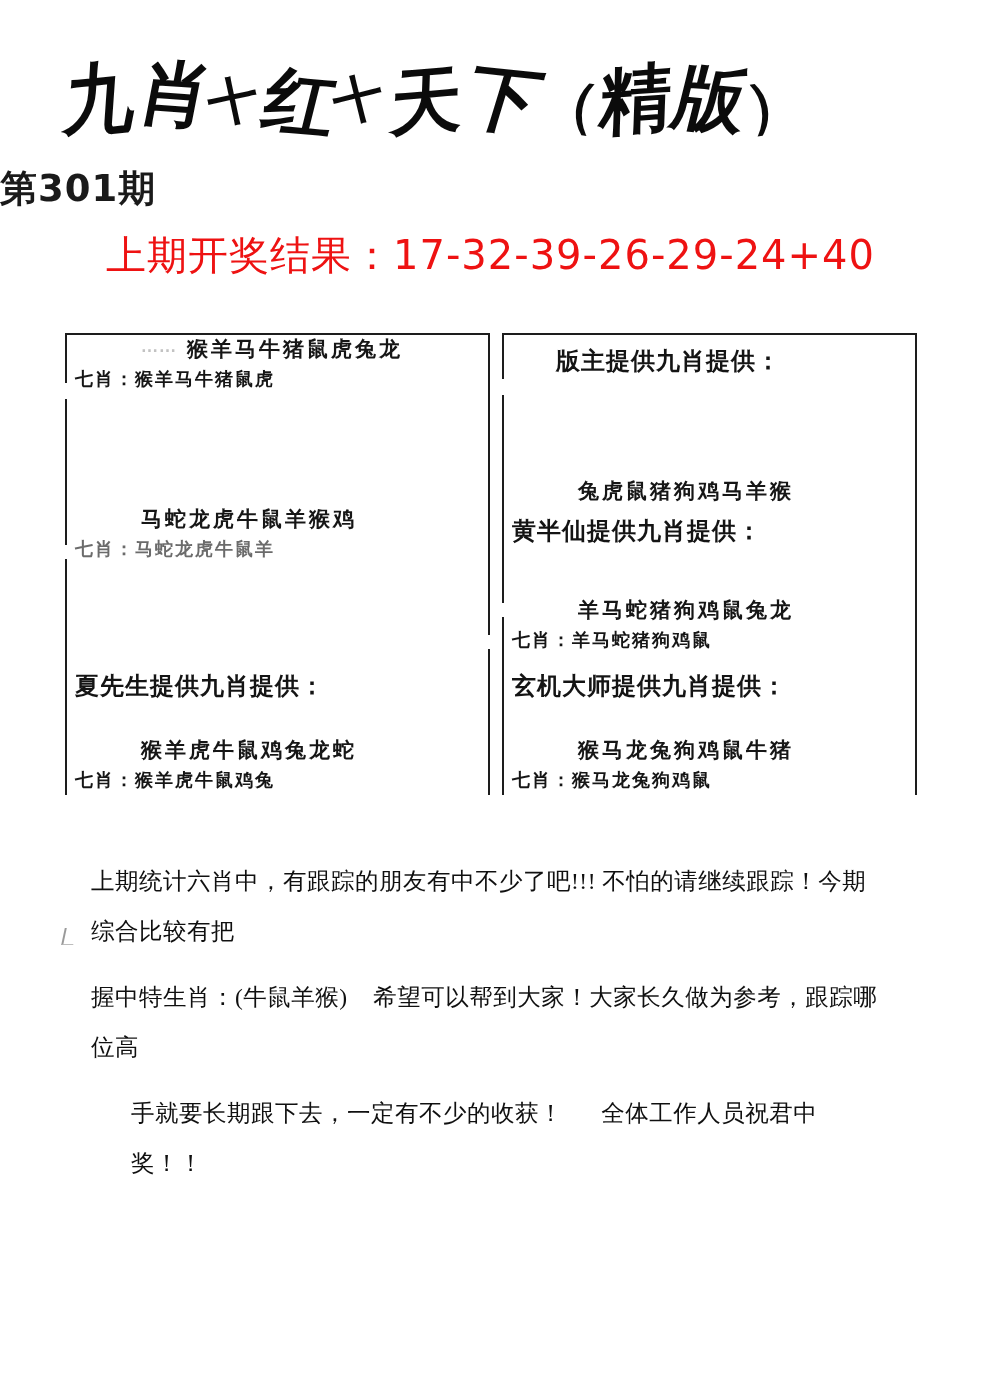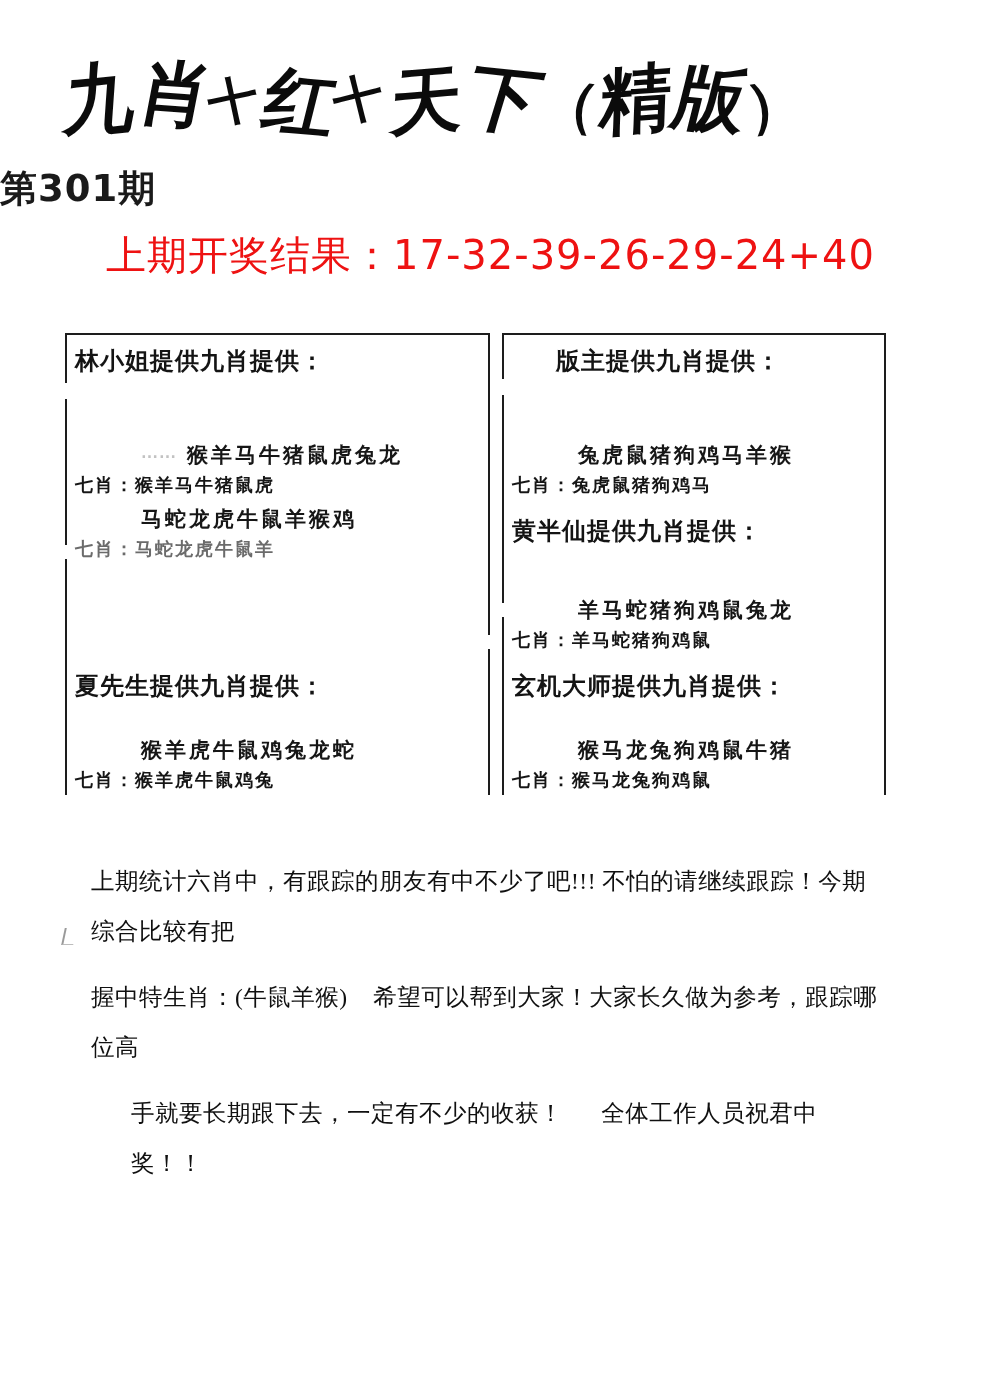--- a/index.html
+++ b/index.html
@@ -68,21 +68,21 @@
   .panel{
     position:absolute;
     top:0;
     height:462px;
     border:2px solid #1d1d1d;
     border-bottom:none;
     box-sizing:border-box;
     background:#fff;
   }
   .panel.left{left:65px;width:425px;}
-  .panel.right{left:502px;width:384px;}
+  .panel.right{left:502px;width:415px;}
   .gap{position:absolute;background:#ffffff;}
 
   .tip{
     display:flex;
     flex-direction:column;
     box-sizing:border-box;
     padding:0 8px;
   }
   .tip.t1{height:170px;}
   .tip.t2{height:155px;}
@@ -148,21 +148,20 @@
 </header>
 
 <main class="panels">
 
   <section class="panel left">
     <div class="gap" style="left:-3px;top:48px;width:5px;height:16px;"></div>
     <div class="gap" style="left:-3px;top:210px;width:5px;height:14px;"></div>
     <div class="gap" style="right:-3px;top:300px;width:5px;height:14px;"></div>
 
     <div class="tip t1">
-      <div class="provider">林小姐提供九肖提供：</div>
       <div class="nine-line">
         <span class="faint">⋯⋯</span><span>猴羊马牛猪鼠虎兔龙</span>
       </div>
       <div class="seven-line">
         <span>七肖：</span><span>猴羊马牛猪鼠虎</span>
       </div>
     </div>
 
     <div class="tip t2">
       <div class="nine-line">
@@ -185,23 +184,20 @@
   </section>
 
   <section class="panel right">
     <div class="gap" style="left:-3px;top:44px;width:5px;height:16px;"></div>
     <div class="gap" style="left:-3px;top:268px;width:5px;height:14px;"></div>
 
     <div class="tip t1">
       <div class="provider center">版主提供九肖提供：</div>
       <div class="nine-line">
         <span>兔虎鼠猪狗鸡马羊猴</span>
-      </div>
-      <div class="seven-line">
-        <span>七肖：</span><span>兔虎鼠猪狗鸡马</span>
       </div>
     </div>
 
     <div class="tip t2">
       <div class="provider">黄半仙提供九肖提供：</div>
       <div class="nine-line">
         <span>羊马蛇猪狗鸡鼠兔龙</span>
       </div>
       <div class="seven-line">
         <span>七肖：</span><span>羊马蛇猪狗鸡鼠</span>

